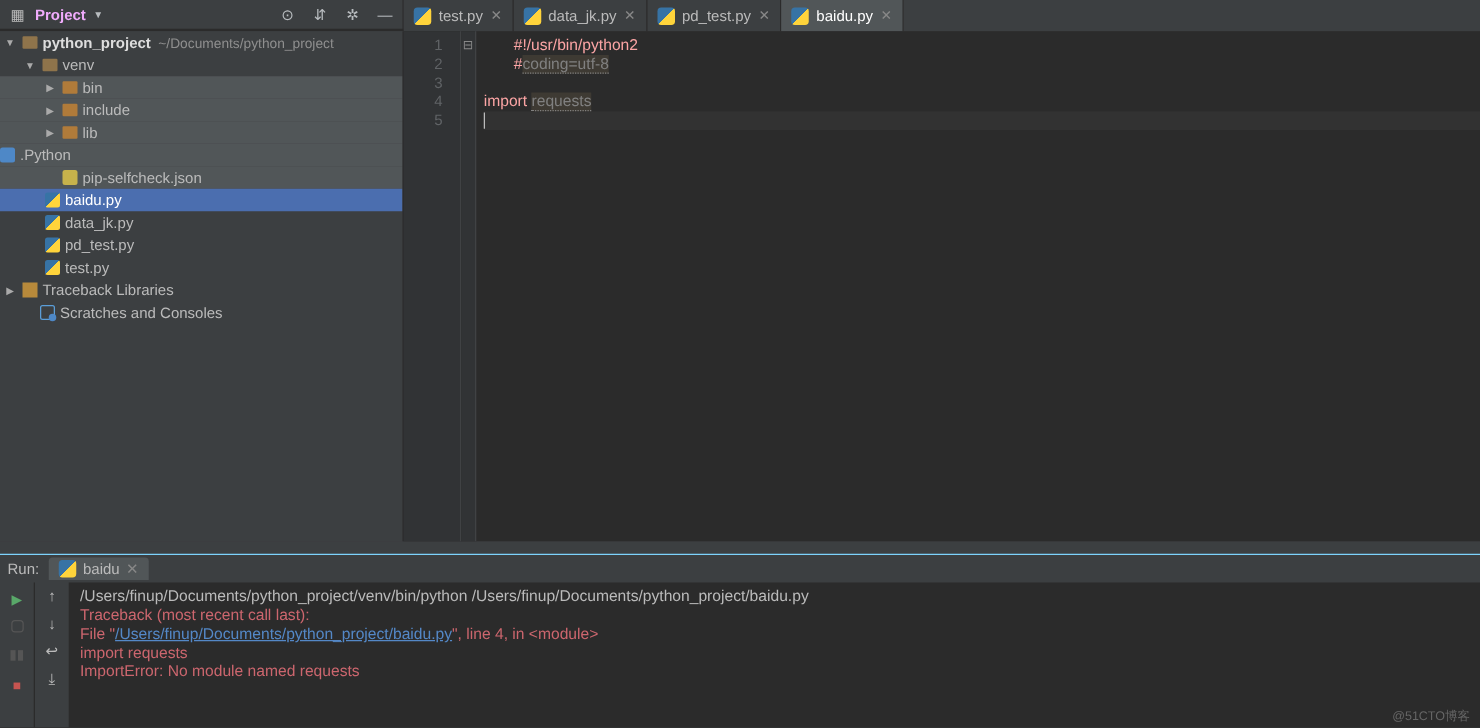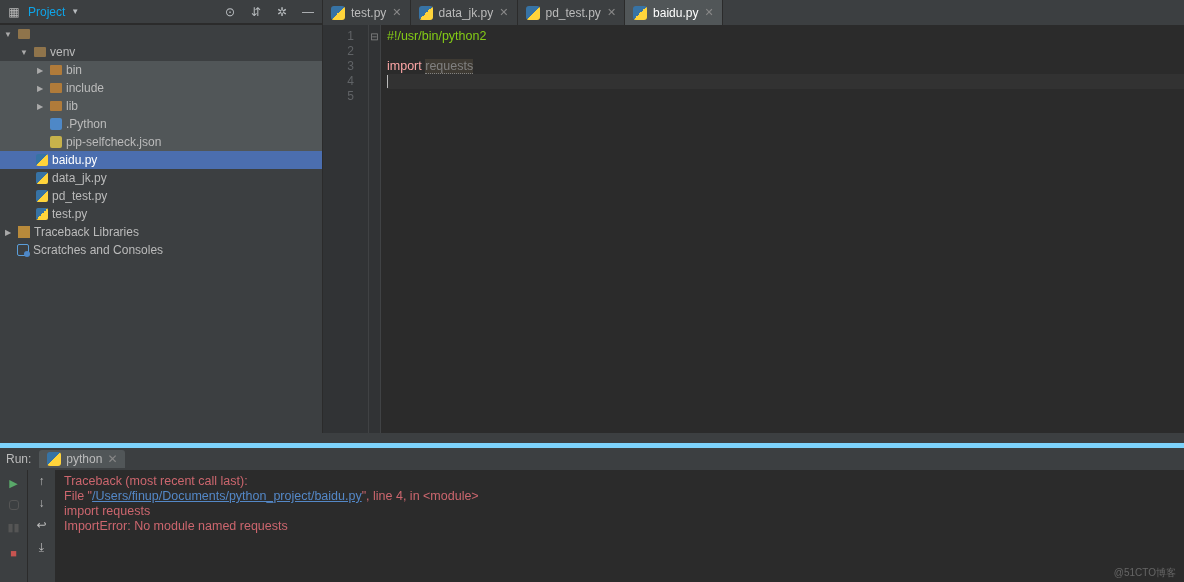--- a/index.html
+++ b/index.html
@@ -7,21 +7,21 @@
   width: 1184px; height: 582px;
   background: #3c3f41; color: #bbbbbb;
   font-size: 12px; overflow: hidden;
 }
 .top-row { display: flex; height: 25px; border-bottom: 1px solid #2b2b2b; }
 .project-header {
   display: flex; align-items: center; gap: 6px; padding: 0 6px; width: 323px;
   border-right: 1px solid #2b2b2b; border-bottom:1px solid #2b2b2b;
   background:#3c3f41;
 }
-.project-header .title { color: #0ea5e9; font-weight: normal; font-size:12px }
+.project-header .title { color: #f0abfc; font-weight: bold; font-size:12px }
 .project-header .spacer { flex: 1; }
 .icon { display:inline-flex; align-items:center; justify-content:center; width:16px; height:16px; }
 .chevron-down { font-size:8px; color:#b8bcbf;}
 .toolbar-icons { display:flex; gap:10px; align-items:center; color:#b8bcbf; }
 .editor-tabs { display:flex; align-items:stretch; height:25px; flex:1; background:#3c3f41; }
 .tab {
   display:flex; align-items:center; gap:6px;
   padding:0 8px; border-right:1px solid #2b2b2b;
   color:#bbb; font-size:12px;
 }
@@ -63,30 +63,30 @@
 }
 .gutter-folds{
   width:12px;background:#313335;border-right:1px solid #404244;
   font-family: Menlo, monospace; font-size:10px;line-height:15px;color:#888;padding-top:4px;text-align:center;
 }
 .code {
   flex:1; padding:4px 0 0 6px; font-family: Menlo, monospace; font-size:12.5px;
   color:#a9b7c6; line-height:15px;
 }
 .code .kw { color:#fca5a5; }
-.code .cm { color:#84cc16; }
+.code .cm { color:#fca5a5;margin-left:24px; }
 .code .und { color:#808080; border-bottom:1px dotted #808080; background:#3e3a33;}
 .current-line { background:#323232; display:block; width:100%;}
 .code-caret{ display:inline-block;width:1px;height:13px;background:#bbb;vertical-align:middle}
 
 .midbar { height:10px; background:#3c3f41;}
 
 .run-panel {
   display:flex; flex-direction:column; height:139px;
-  border-top:5px solid #7dd3fc;
+  border-top:1px solid #7dd3fc;
 }
 .run-header { display:flex; align-items:center; height:22px; padding-left:6px; gap:8px;}
 .run-header .lbl { color:#bbb }
 .run-tab {
   display:flex; align-items:center; gap:5px;
   background:#515658; padding:2px 8px; border-radius:3px 3px 0 0;
 }
 .run-tab .close{color:#888}
 .run-body { flex:1; display:flex; }
 .run-sidebar {
@@ -151,20 +151,21 @@
         <span class="close">✕</span>
       </div>
   </div>
 </div>
 
 <div class="main-row">
   <div class="project-tree">
     <div class="tree-node" style="padding-left:2px">
       <span class="expander">▼</span>
       <span class="folder-sq brown"></span>
+      <span class="dir-root"><span>python_project</span><span class="pathhint">~/Documents/python_project</span></span>
     </div>
     <div class="tree-node" style="padding-left:18px">
       <span class="expander">▼</span>
       <span class="folder-sq brown"></span>
       <span>venv</span>
     </div>
     <div class="tree-node dim" style="padding-left:34px">
       <span class="expander">▶</span>
       <span class="folder-sq orange"></span>
       <span>bin</span>
@@ -172,21 +173,21 @@
     <div class="tree-node dim" style="padding-left:34px">
       <span class="expander">▶</span>
       <span class="folder-sq orange"></span>
       <span>include</span>
     </div>
     <div class="tree-node dim" style="padding-left:34px">
       <span class="expander">▶</span>
       <span class="folder-sq orange"></span>
       <span>lib</span>
     </div>
-    <div class="tree-node dim" style="padding-left:50px">
+    <div class="tree-node dim" style="">
       <span class="file-icon-pyshort"></span>
       <span>.Python</span>
     </div>
     <div class="tree-node dim" style="padding-left:50px">
       <span class="file-icon-json"></span>
       <span>pip-selfcheck.json</span>
     </div>
     <div class="tree-node highlight" style="padding-left:36px">
       <span class="file-icon-py"></span>
       <span>baidu.py</span>
@@ -201,71 +202,73 @@
     </div>
     <div class="tree-node" style="padding-left:36px">
       <span class="file-icon-py"></span>
       <span>test.py</span>
     </div>
     <div class="tree-node" style="padding-left:2px">
       <span class="expander">▶</span>
       <span class="lib-icon"></span>
       <span>Traceback Libraries</span>
     </div>
-    <div class="tree-node" style="padding-left:17px">
+    <div class="tree-node" style="padding-left:32px">
       <span class="scratch-icon"></span>
       <span>Scratches and Consoles</span>
     </div>
   </div>
 
   <div class="editor">
     <div class="gutter">
       <div>1</div>
       <div>2</div>
       <div>3</div>
       <div>4</div>
       <div>5</div>
     </div>
     <div class="gutter-folds">
       <div>⊟</div>
     </div>
     <div class="code">
       <div><span class="cm">#!/usr/bin/python2</span></div>
+      <div><span class="cm">#</span><span class="und">coding=utf-8</span></div>
       <div>&nbsp;</div>
       <div><span class="kw">import</span><span> </span><span class="und">requests</span></div>
       <div class="current-line"><span class="code-caret"></span></div>
     </div>
   </div>
 </div>
 
 <div class="midbar"></div>
 
 <div class="run-panel">
   <div class="run-header">
     <span class="lbl">Run:</span>
     <div class="run-tab">
       <span class="py-icon"></span>
-      <span>python</span>
+      <span>baidu</span>
       <span class="close">✕</span>
     </div>
   </div>
   <div class="run-body">
     <div class="run-sidebar">
       <span class="btn play">▶</span>
       <span class="btn stop-disabled"></span>
       <span class="btn" style="color:#555">▮▮</span>
       <span class="btn" style="color:#c75450">■</span>
     </div>
     <div class="run-sidebar2">
       <span class="btn">↑</span>
       <span class="btn">↓</span>
       <span class="btn">↩</span>
       <span class="btn">⤓</span>
     </div>
     <div class="run-console">
+      <div>/Users/finup/Documents/python_project/venv/bin/python /Users/finup/Documents/python_project/baidu.py</div>
       <div class="err">Traceback (most recent call last):</div>
       <div class="err"><span>  File "</span><span class="lnk">/Users/finup/Documents/python_project/baidu.py</span><span>", line 4, in &lt;module&gt;</span></div>
       <div class="err">    import requests</div>
       <div class="err">ImportError: No module named requests</div>
       <div>&nbsp;</div>
     </div>
   </div>
 </div>
 
 <div class="watermark">@51CTO博客</div>

